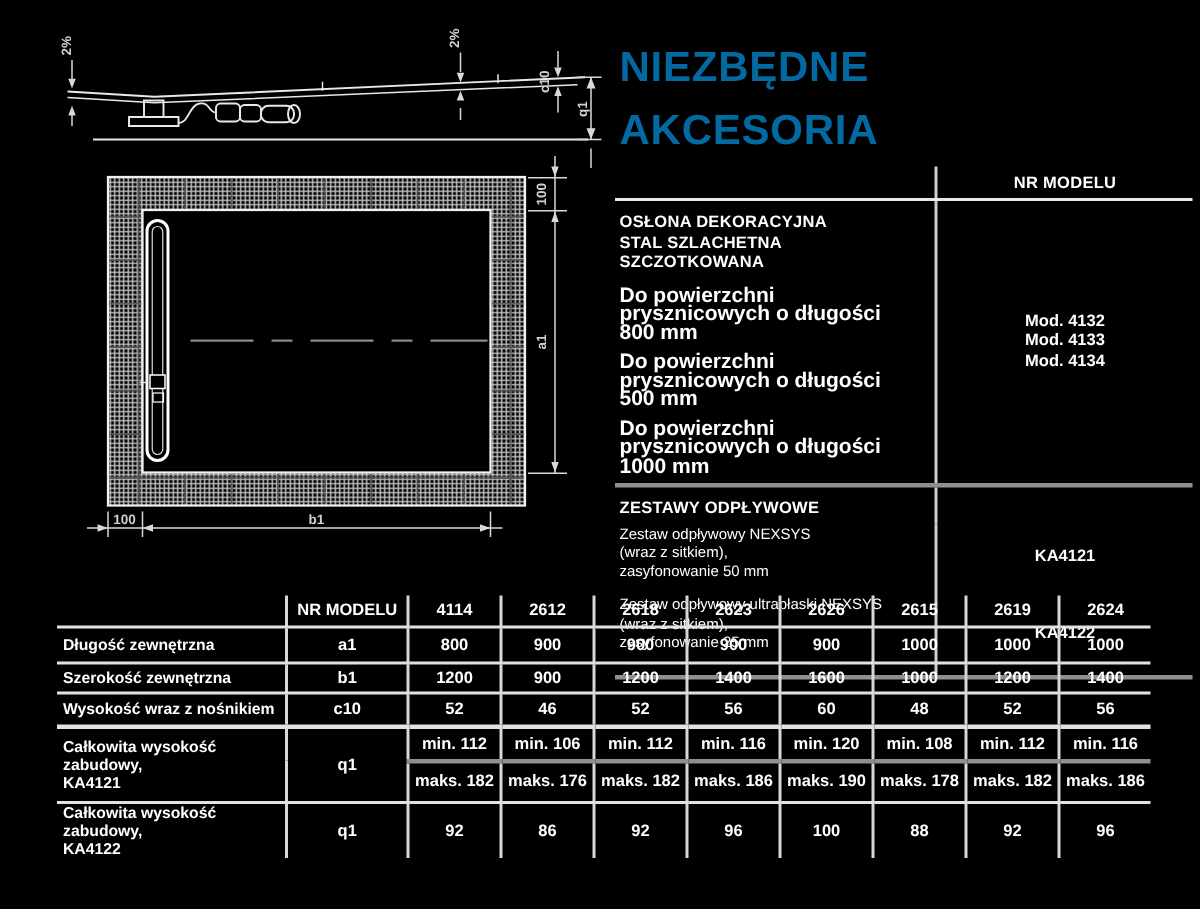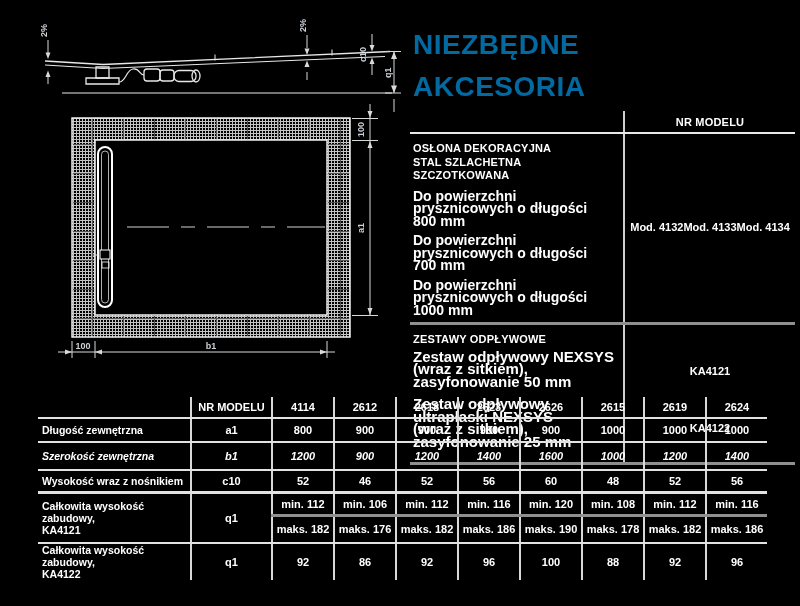--- a/index.html
+++ b/index.html
@@ -21,40 +21,40 @@
   .acc { position:absolute; left:410px; top:111px; width:385px; }
   .acc-grid { display:grid; grid-template-columns:213px 172px; }
   .acc .rcell { border-left:2px solid #cfcfcf; }
   .acc .hr { grid-column:1 / 3; height:2px; background:#e8e8e8; }
   .acc .hr.thick { height:3px; background:#8f8f8f; }
   .acc-headrow { height:21px; display:flex; align-items:center; justify-content:center;
     font-size:11px; font-weight:bold; letter-spacing:0.2px; }
   .acc .sec { padding:8px 6px 6px 3px; }
   .acc .sec-h { font-size:11px; font-weight:bold; line-height:13.5px; letter-spacing:0.2px; }
   .acc .item2 { margin-top:7px; font-size:14px; font-weight:bold; line-height:12.5px; }
-  .acc .item3 { font-size:15px; font-weight:bold; line-height:12.5px; margin-top:9px; }
-  .acc .models { display:flex; justify-content:center; align-items:center;
+  .acc .item3 { font-size:10px; font-weight:normal; line-height:12.5px; margin-top:9px; }
+  .acc .models { display:flex; flex-direction:column; justify-content:center; align-items:center;
     font-size:11px; font-weight:bold; line-height:13.5px; }
   .acc .modelcell { display:flex; align-items:center; justify-content:center;
     font-size:11px; font-weight:bold; }
 
   
   table.spec { position:absolute; left:38px; top:397px; border-collapse:collapse;
     table-layout:fixed; }
   table.spec td { padding:0; font-size:11px; font-weight:bold; text-align:center;
     vertical-align:middle; color:#fff; }
   table.spec td.lab { text-align:left; padding-left:4px; 
     font-size:10.5px; line-height:12px; width:148px; }
   table.spec td.sym { width:79px; }
   table.spec td.val { width:60px; }
   table.spec td.vline { border-right:2px solid #d8d8d8; }
   tr.r-head { height:21px; }
   tr.r-head td { border-bottom:2px solid #e2e2e2; }
   tr.r1 td, tr.r2 td { border-bottom:2px solid #e2e2e2; }
-  tr.r1 { height:24px; } tr.r2 { height:28px;font-style:italic; }
+  tr.r1 { height:24px; } tr.r2 { height:20px; }
   tr.r3 { height:22px; } tr.r3 td { border-bottom:3px solid #e2e2e2; }
   tr.r-min { height:23px; } tr.r-min td { border-bottom:3px solid #8f8f8f; }
   tr.r-min td[rowspan] { border-bottom:2px solid #e2e2e2; }
   tr.r-maks { height:28px; } tr.r-maks td { border-bottom:2px solid #e2e2e2; }
   tr.r-last { height:36px; }
 
   
   svg.draw { position:absolute; left:0; top:0; }
   svg.draw path, svg.draw rect.ln, svg.draw line { vector-effect:non-scaling-stroke; }
   .dimtext { fill:#ccd1d7; font-size:9px; font-weight:bold; font-family:"Liberation Sans",sans-serif; }
@@ -153,21 +153,21 @@
 
       <div class="sec">
         <div class="sec-h">OSŁONA DEKORACYJNA</div>
         <div class="sec-h">STAL SZLACHETNA SZCZOTKOWANA</div>
         <div class="item2">
           <div>Do powierzchni prysznicowych o długości</div>
           <div>800 mm</div>
         </div>
         <div class="item2">
           <div>Do powierzchni prysznicowych o długości</div>
-          <div>700 mm</div>
+          <div>500 mm</div>
         </div>
         <div class="item2">
           <div>Do powierzchni prysznicowych o długości</div>
           <div>1000 mm</div>
         </div>
       </div>
       <div class="rcell models">
         <div>Mod. 4132</div>
         <div>Mod. 4133</div>
         <div>Mod. 4134</div>

